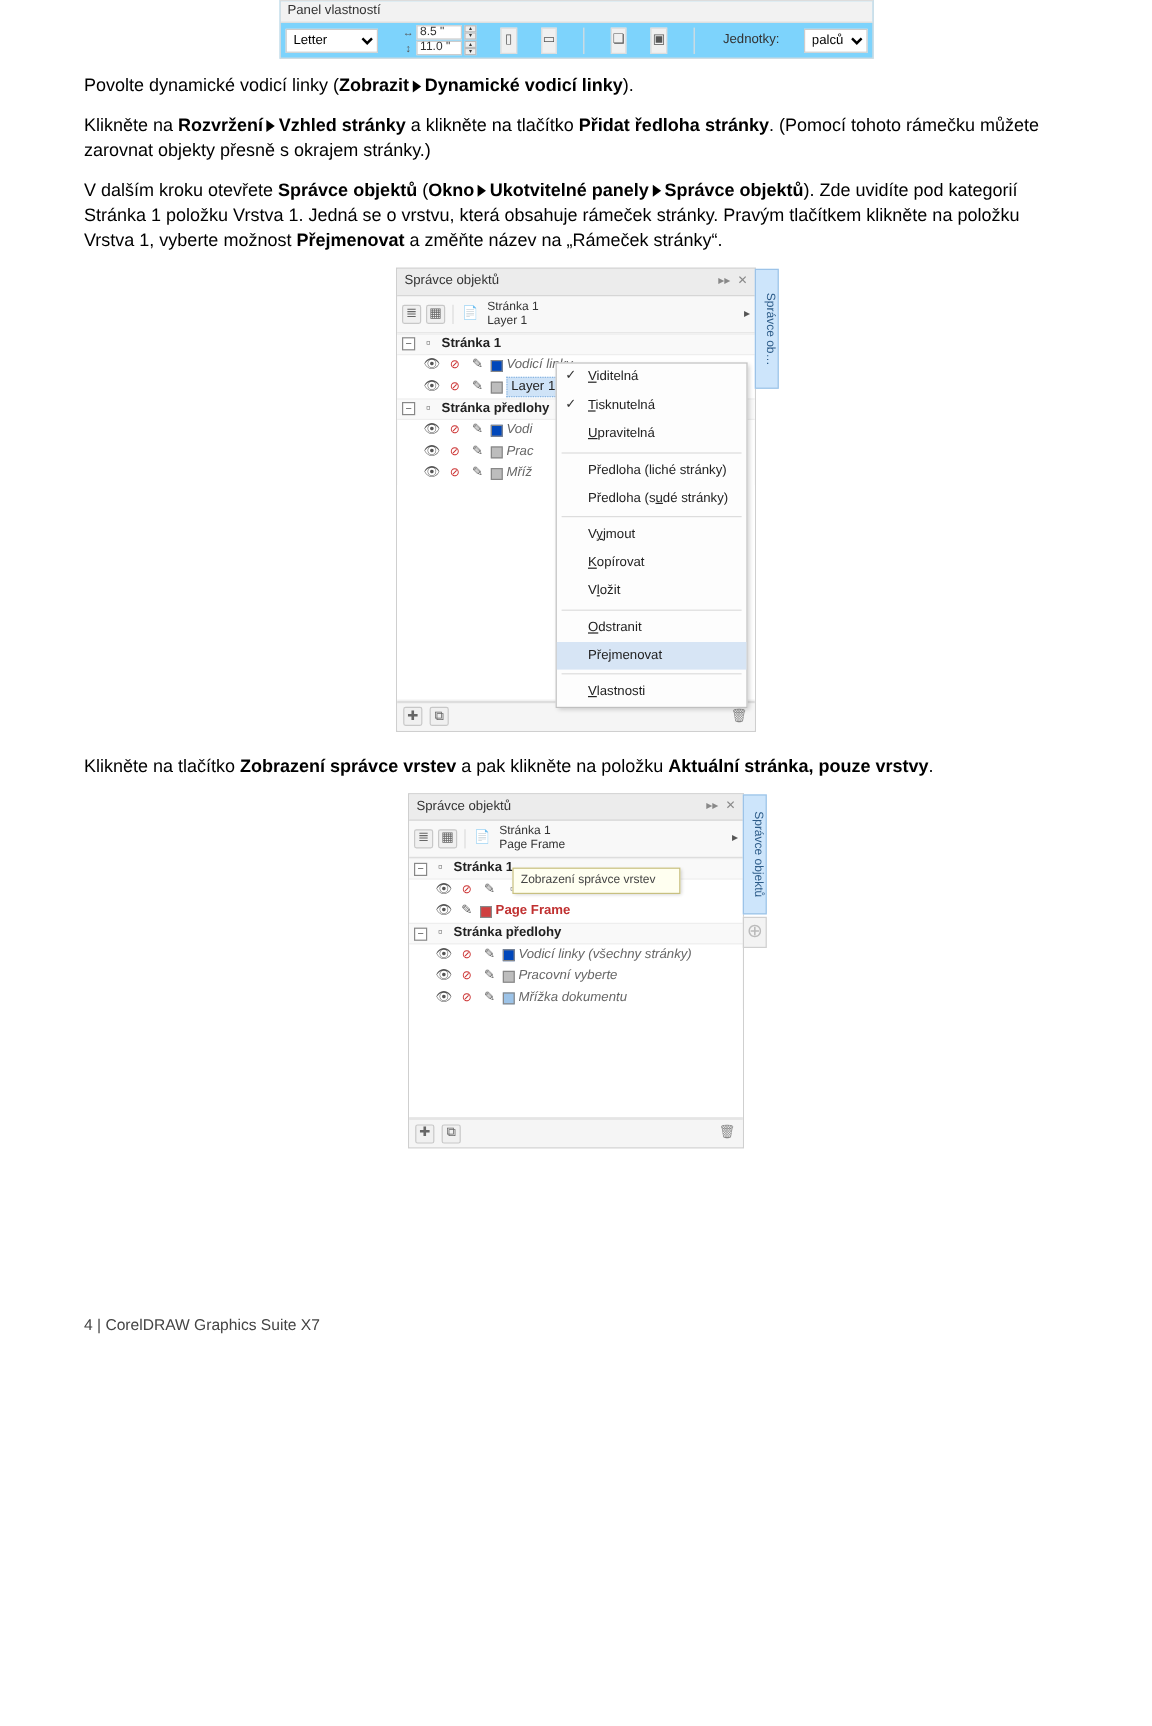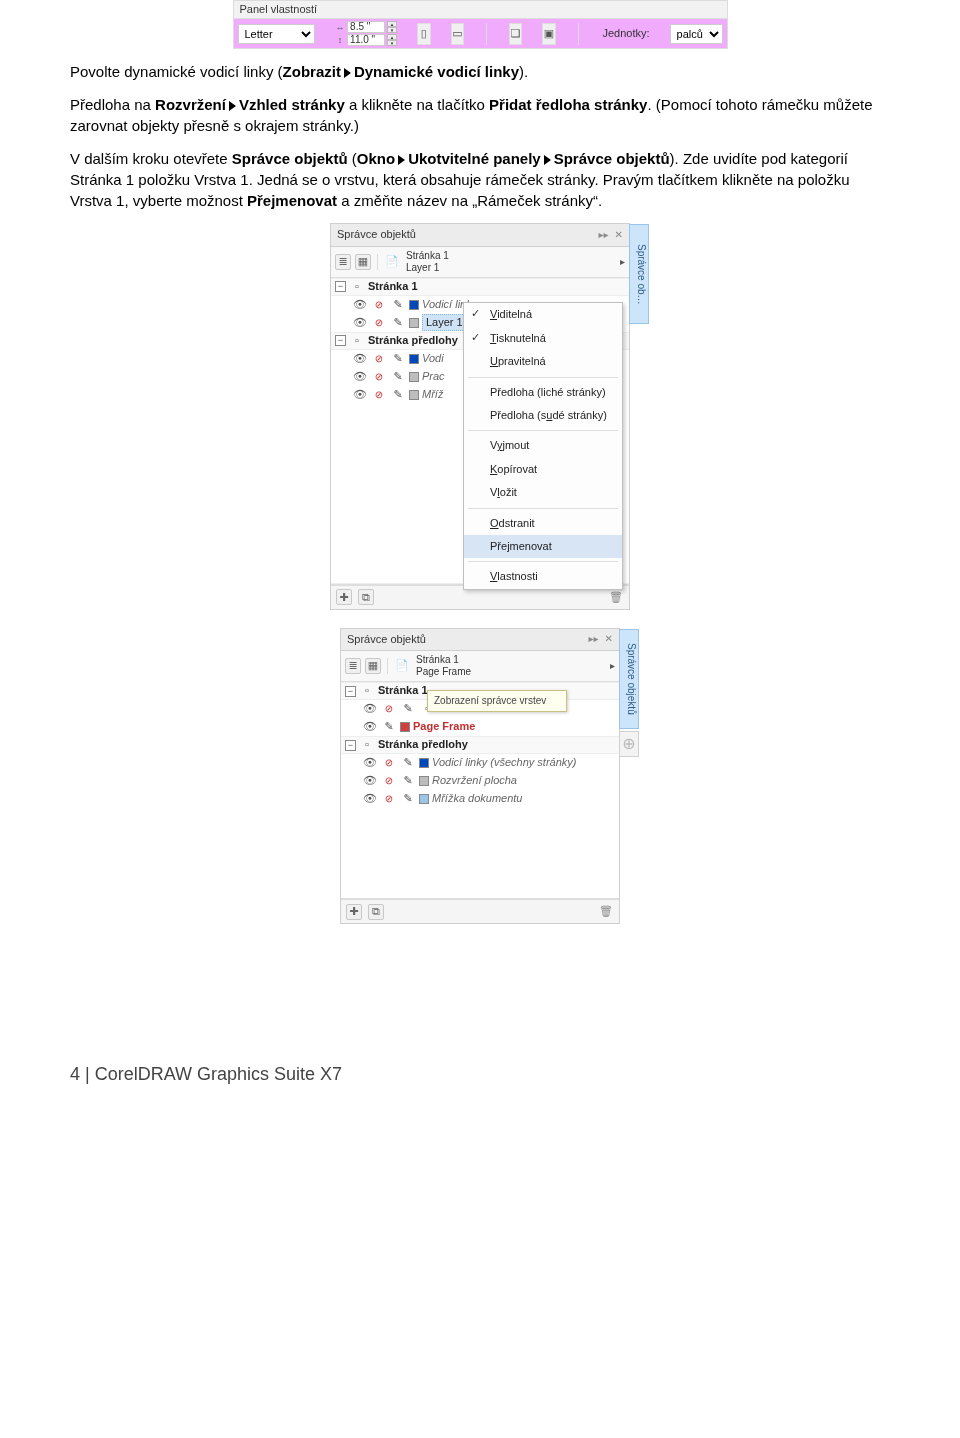--- a/index.html
+++ b/index.html
@@ -30,21 +30,21 @@
   }
   b { font-weight: bold; margin-top: 14px; }
 
   
   .propbar-wrap {
     display: flex;
     justify-content: center;
     margin-bottom: 10px;
   }
   .propbar {
-    background: #f0abfc;
+    background: #7dd3fc;
     border: 1px solid #dcdcdc;
     width: 495px;
     font-size: 11px;
     color: #333;
   }
   .propbar-title {
     padding: 1px 6px;
     border-bottom: 1px solid #dcdcdc;
     background: #f2f2f2;
   }
@@ -354,21 +354,21 @@
         <select class="sel-units"><option>palců</option></select>
       </div>
     </div>
   </div>
 
   <div class="para">
     <span>Povolte dynamické vodicí linky (</span><b>Zobrazit</b><span class="arrow"></span><b>Dynamické vodicí linky</b><span>).</span>
   </div>
 
   <div class="para">
-    <span>Předloha na </span><b>Rozvržení</b><span class="arrow"></span><b>Vzhled stránky</b><span> a klikněte na tlačítko </span><b>Přidat ředloha stránky</b><span>. (Pomocí tohoto rámečku můžete zarovnat objekty přesně s okrajem stránky.)</span>
+    <span>Klikněte na </span><b>Rozvržení</b><span class="arrow"></span><b>Vzhled stránky</b><span> a klikněte na tlačítko </span><b>Přidat ředloha stránky</b><span>. (Pomocí tohoto rámečku můžete zarovnat objekty přesně s okrajem stránky.)</span>
   </div>
 
   <div class="para">
     <span>V dalším kroku otevřete </span><b>Správce objektů</b><span> (</span><b>Okno</b><span class="arrow"></span><b>Ukotvitelné panely</b><span class="arrow"></span><b>Správce objektů</b><span>). Zde uvidíte pod kategorií Stránka 1 položku Vrstva 1. Jedná se o vrstvu, která obsahuje rámeček stránky. Pravým tlačítkem klikněte na položku Vrstva 1, vyberte možnost </span><b>Přejmenovat</b><span> a změňte název na „Rámeček stránky“.</span>
   </div>
 
   <div class="panel-center">
     <div class="om-panel om-wide">
       <div class="sidetab">Správce ob…</div>
       <div class="om-title">
@@ -462,20 +462,23 @@
         <div class="ctx-item"><span>V<u>l</u>ožit</span></div>
         <div class="ctx-sep"></div>
         <div class="ctx-item"><span><u>O</u>dstranit</span></div>
         <div class="ctx-item hi"><span>Pře<u>j</u>menovat</span></div>
         <div class="ctx-sep"></div>
         <div class="ctx-item"><span><u>V</u>lastnosti</span></div>
       </div>
     </div>
   </div>
 
+  <div class="para">
+    <span>Klikněte na tlačítko </span><b>Zobrazení správce vrstev</b><span> a pak klikněte na položku </span><b>Aktuální stránka, pouze vrstvy</b><span>.</span>
+  </div>
 
   <div class="panel-center">
     <div class="om-panel">
       <div class="sidetab">Správce objektů</div>
       <div class="sidetab2">⊕</div>
       <div class="om-title">
         <span>Správce objektů</span>
         <span class="tctrl">
             <span>▸▸</span>
             <span>✕</span>
@@ -524,21 +527,21 @@
           <span class="ico pen">✎</span>
           <span class="swatch sw-blue"></span>
           <span class="tree-label">Vodicí linky (všechny stránky)</span>
         </div>
         <div class="tree-row">
           <span class="indent"></span>
           <span class="ico eye">👁</span>
           <span class="ico noprint">⊘</span>
           <span class="ico pen">✎</span>
           <span class="swatch sw-gray"></span>
-          <span class="tree-label">Rozvržení plocha</span>
+          <span class="tree-label">Pracovní vyberte</span>
         </div>
         <div class="tree-row">
           <span class="indent"></span>
           <span class="ico eye">👁</span>
           <span class="ico noprint">⊘</span>
           <span class="ico pen">✎</span>
           <span class="swatch sw-lightblue"></span>
           <span class="tree-label">Mřížka dokumentu</span>
         </div>
         <div class="blank-area-sm"></div>
@@ -549,14 +552,14 @@
         <span class="spacer"></span>
         <span class="ico trash">🗑</span>
       </div>
 
       <div class="tooltip">Zobrazení správce vrstev</div>
     </div>
   </div>
 
 
   <div style="height:120px;"></div>
-  <div style="font-size:18px;color:#444;">4 | CorelDRAW Graphics Suite X7</div>
+  <div style="font-size:13px;color:#444;">4 | CorelDRAW Graphics Suite X7</div>
 </div>
 
 </body></html>

